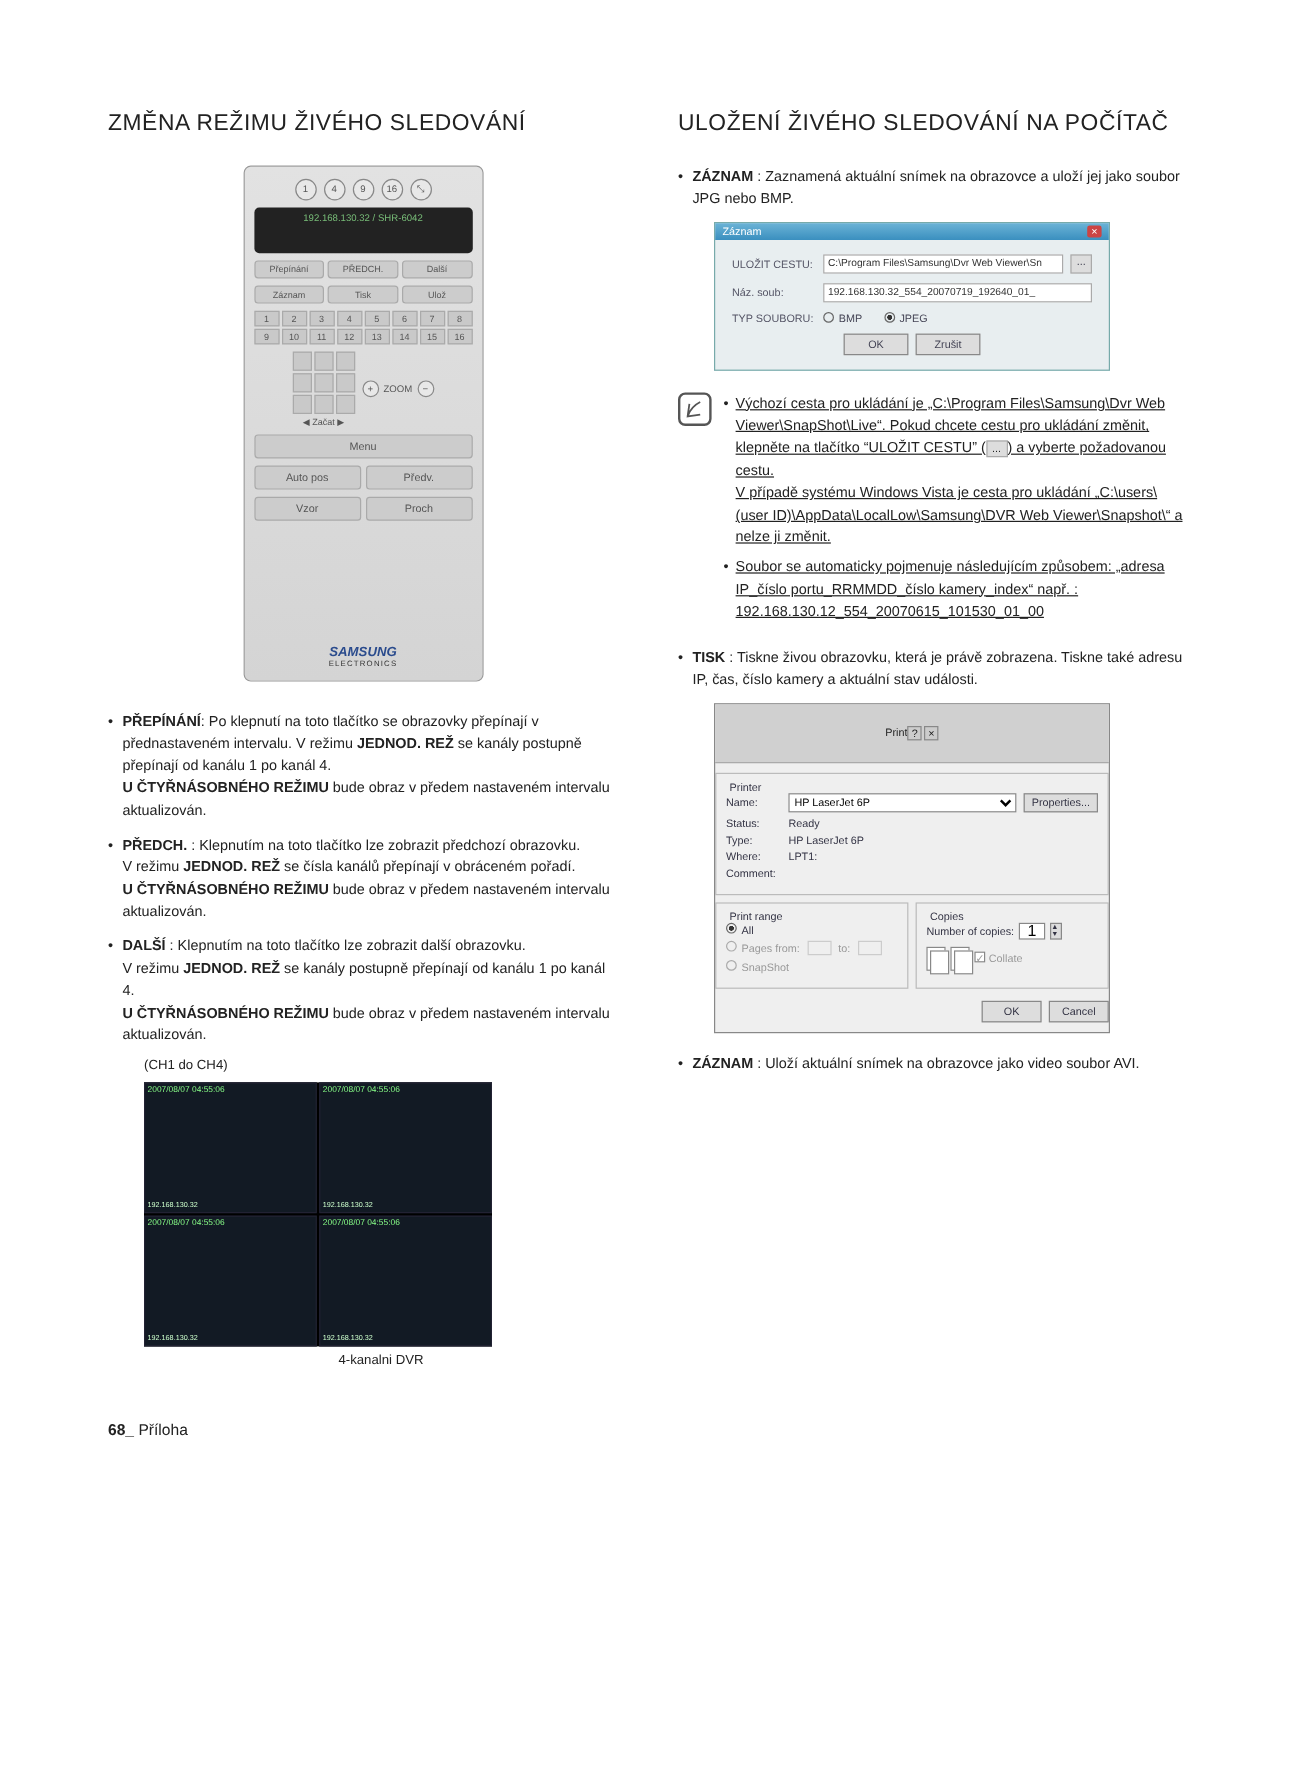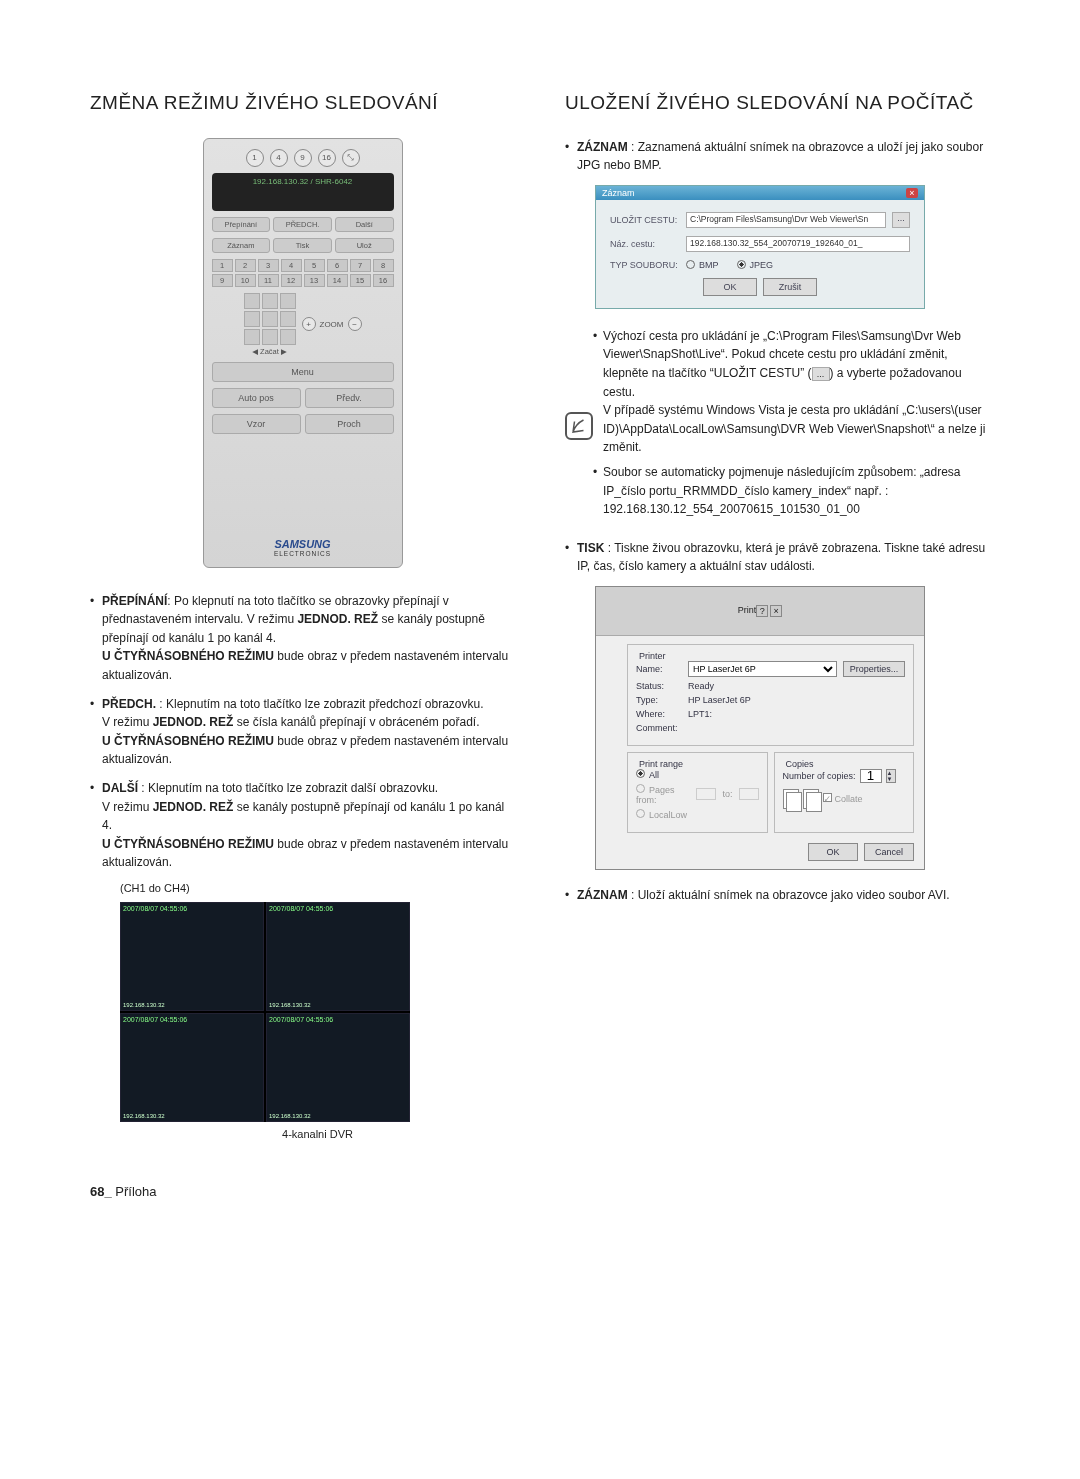--- a/index.html
+++ b/index.html
@@ -48,21 +48,21 @@
   .pair { display:flex; gap:4px; }
   .pair .wbtn { flex:1; }
   .logo { margin-top:auto; text-align:center; color:#2a4b8d; font-weight:bold; font-style:italic; font-size:11px;}
   .logo small { display:block; color:#333; font-weight:normal; font-style:normal; font-size:6.5px; letter-spacing:1px;}
 
   ul.bullets { list-style:none; padding:0; }
   ul.bullets > li { position:relative; padding-left:12px; margin-bottom:10px; line-height:1.55; }
   ul.bullets > li::before { content:"•"; position:absolute; left:0; top:0; }
   .bold { font-weight:bold; }
 
-  .note-row { display:flex; margin:10px 0 14px; align-items:center; }
+  .note-row { display:flex; gap:10px; margin:10px 0 14px; align-items:flex-start;text-decoration:underline; }
   .note-icon { width:28px; height:28px; border:2px solid #555; border-radius:6px; display:flex; align-items:center; justify-content:center; }
   .note-icon svg { width:18px; height:18px; }
   .note-body { flex:1; line-height:1.55; }
   .note-body ul { list-style:none; }
   .note-body ul li { position:relative; padding-left:10px; margin-bottom:6px; }
   .note-body ul li::before { content:"•"; position:absolute; left:0; }
 
   .quad {
     width:290px; height:220px; background:#000; margin:4px 0 6px;
     display:grid; grid-template-columns:1fr 1fr; grid-template-rows:1fr 1fr; gap:2px;
@@ -87,21 +87,21 @@
   .dlg-save .radios label { display:flex; gap:4px; align-items:center;}
   .dlg-save .btns { display:flex; gap:6px; justify-content:center; margin-top:4px;}
   .dlg-save .btns .b { width:54px;height:18px;border:1px solid #888;background:#ddd;text-align:center;line-height:16px;}
 
   .dlg-print {
     width:330px; border:1px solid #888; background:#efefef; font-size:9px; margin:8px 0 16px 0;
   }
   .dlg-print .titlebar { background:#d0d0d0;border-bottom:1px solid #aaa;padding:18px 6px;display:flex;justify-content:center;}
   .dlg-print .titlebar .x { display:flex;gap:2px;}
   .dlg-print .titlebar .x span{width:12px;height:12px;border:1px solid #888;background:#ccc;text-align:center;line-height:10px;}
-  .dlg-print .body { padding:8px 10px; color:#334;margin-left:21px;}
+  .dlg-print .body { padding:8px 0; color:#334;}
   .fieldset { border:1px solid #bbb; padding:6px 8px 8px; margin-bottom:6px;}
   .fieldset .legend { font-size:9px; margin-top:-12px;background:#efefef;display:inline-block;padding:0 3px;}
   .dlg-print .row { display:flex; align-items:center; gap:6px; margin-bottom:4px;}
   .dlg-print .row .lbl { width:46px;}
   .dlg-print select { flex:1;height:16px;border:1px solid #888;background:#fff;font-size:9px;}
   .dlg-print .prop { width:62px;height:16px;border:1px solid #888;background:#ddd;text-align:center;line-height:14px;}
   .twocol { display:flex; gap:6px;}
   .twocol .fieldset { flex:1;}
   .dlg-print .copies { display:flex;align-items:center;gap:4px;}
   .dlg-print .copies input{width:22px;height:14px;border:1px solid #888;text-align:center;}
@@ -259,21 +259,21 @@
         <span>Záznam</span>
         <span class="x">×</span>
       </div>
       <div class="body">
         <div class="row">
           <div class="lbl">ULOŽIT CESTU:</div>
           <div class="field">C:\Program Files\Samsung\Dvr Web Viewer\Sn</div>
           <div class="browse">...</div>
         </div>
         <div class="row">
-          <div class="lbl">Náz. cestu:</div>
+          <div class="lbl">Náz. soub:</div>
           <div class="field">192.168.130.32_554_20070719_192640_01_</div>
         </div>
         <div class="row">
           <div class="lbl">TYP SOUBORU:</div>
           <div class="radios">
             <label>
                 <span style="width:9px;height:9px;border:1px solid #666;border-radius:50%;display:inline-block;"></span>
                 <span>BMP</span>
               </label>
             <label>
@@ -350,21 +350,21 @@
             <div class="row">
                 <label><span style="width:9px;height:9px;border:1px solid #666;border-radius:50%;display:inline-block;background:radial-gradient(#333 40%,transparent 45%);margin-right:4px;"></span><span>All</span></label>
               </div>
             <div class="row" style="color:#999;">
                 <label><span style="width:9px;height:9px;border:1px solid #aaa;border-radius:50%;display:inline-block;margin-right:4px;"></span><span>Pages from:</span></label>
                 <input style="width: 20px; height: 12px; border: 1px solid rgb(204, 204, 204);" disabled="">
                 <span>to:</span>
                 <input style="width: 20px; height: 12px; border: 1px solid rgb(204, 204, 204);" disabled="">
               </div>
             <div class="row" style="color:#999;">
-                <label><span style="width:9px;height:9px;border:1px solid #aaa;border-radius:50%;display:inline-block;margin-right:4px;"></span><span>LocalLow</span></label>
+                <label><span style="width:9px;height:9px;border:1px solid #aaa;border-radius:50%;display:inline-block;margin-right:4px;"></span><span>SnapShot</span></label>
               </div>
           </div>
           <div class="fieldset">
             <div class="legend">Copies</div>
             <div class="row copies">
                 <span>Number of copies:</span>
                 <input value="1" style="">
                 <span style="width:10px;height:14px;border:1px solid #888;background:#ddd;font-size:6px;line-height:6px;">▲<br>▼</span>
               </div>
             <div class="collate">

